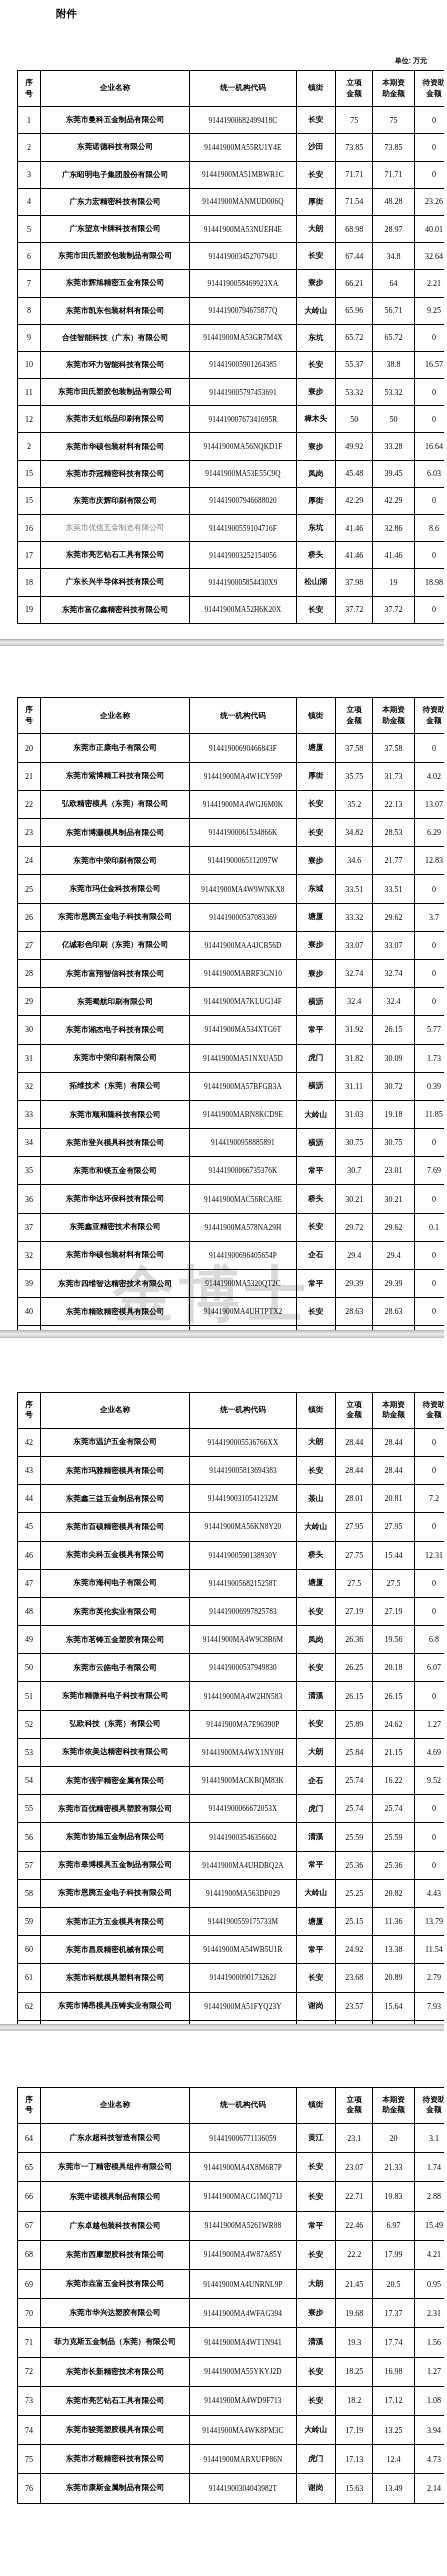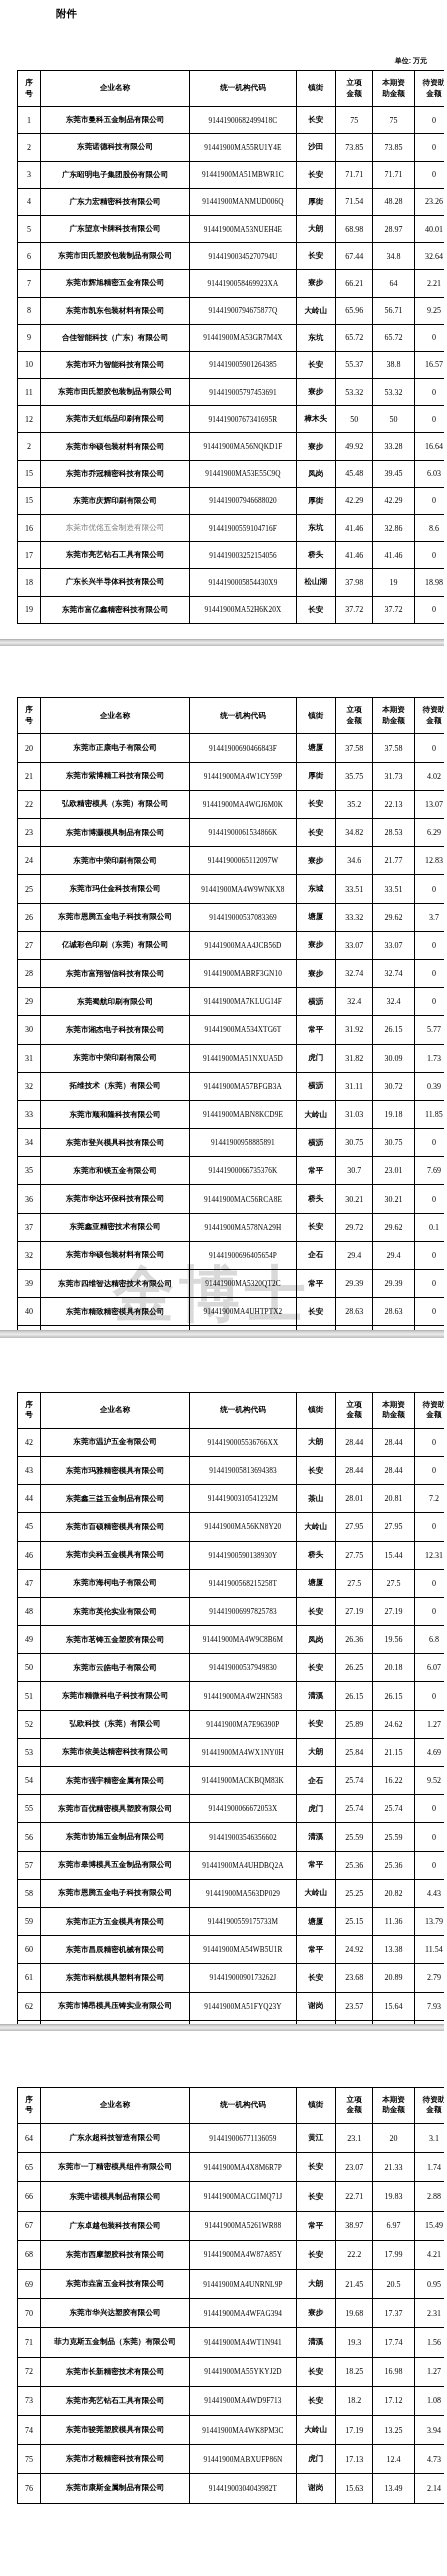--- a/index.html
+++ b/index.html
@@ -775,21 +775,21 @@
             <td class="c3">长安</td>
             <td class="c4">22.71</td>
             <td class="c5">19.83</td>
             <td class="c6">2.88</td>
           </tr>
           <tr>
             <td class="c0">67</td>
             <td class="c1">广东卓越包装科技有限公司</td>
             <td class="c2">91441900MA5261WR88</td>
             <td class="c3">常平</td>
-            <td class="c4">38.97</td>
+            <td class="c4">22.46</td>
             <td class="c5">6.97</td>
             <td class="c6">15.49</td>
           </tr>
           <tr>
             <td class="c0">68</td>
             <td class="c1">东莞市西摩塑胶科技有限公司</td>
             <td class="c2">91441900MA4W87A85Y</td>
             <td class="c3">长安</td>
             <td class="c4">22.2</td>
             <td class="c5">17.99</td>

